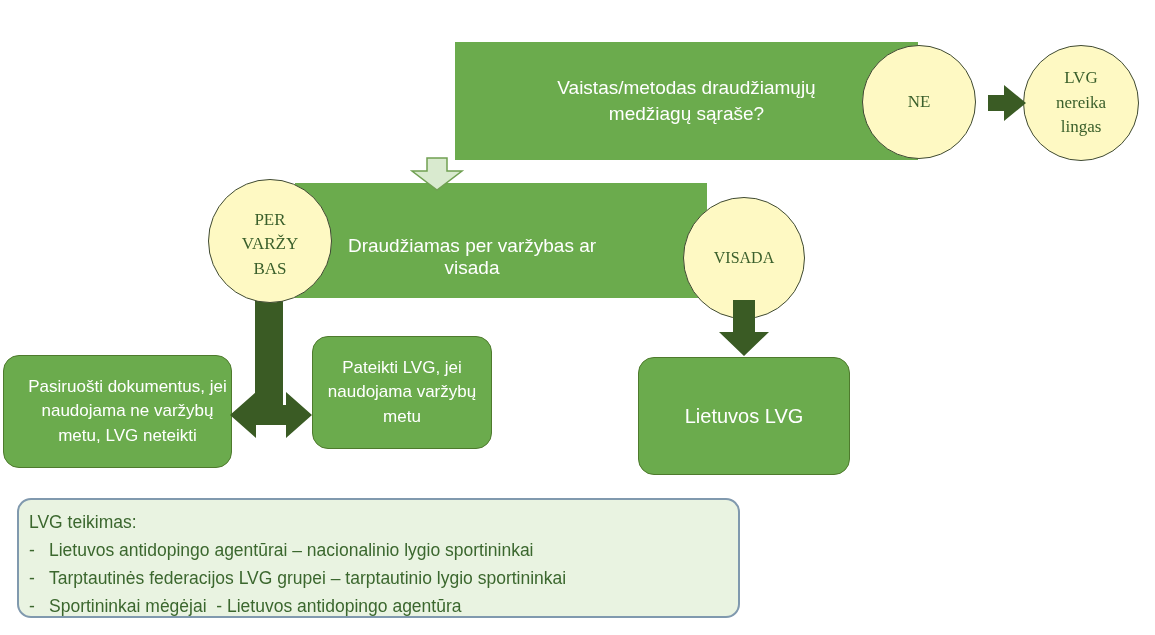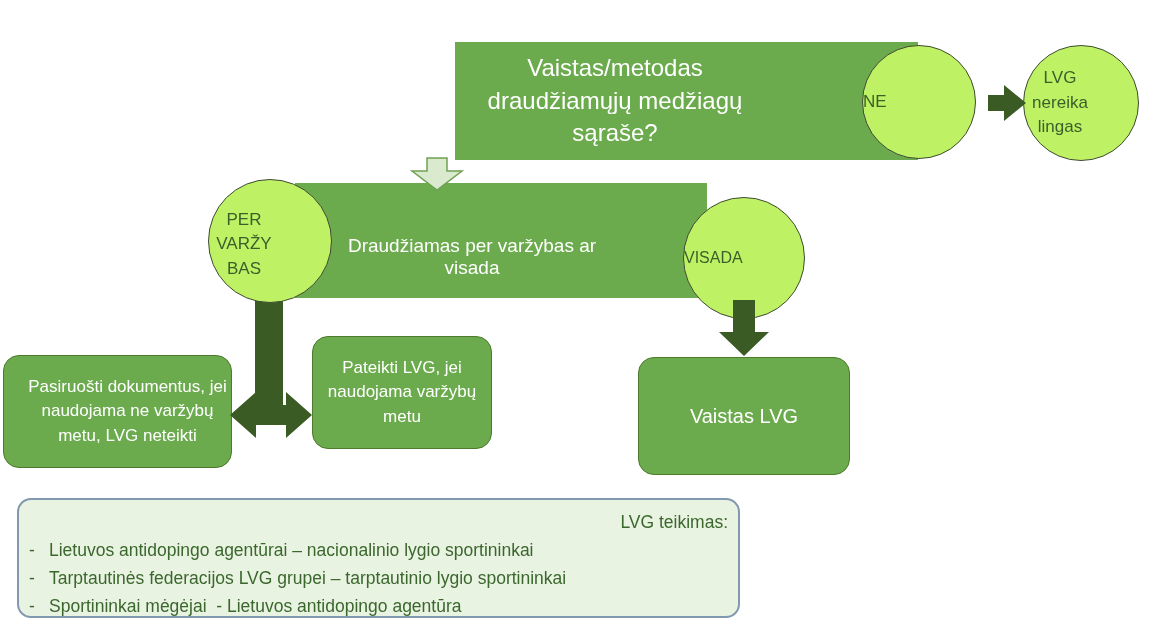--- a/index.html
+++ b/index.html
@@ -18,48 +18,49 @@
   *{margin:0;padding:0;box-sizing:border-box;}
   html,body{background:#fff;}
   body{font-family:"Liberation Sans","DejaVu Sans",sans-serif;}
   #canvas{
     position:relative;width:1155px;height:635px;background:#fff;overflow:hidden;
   }
   .bar{
     position:absolute;background:var(--main-green);
   }
   .bar-text{
-    position:absolute;inset:0;display:flex;align-items:center;
-    color:var(--white-text);font-size:24px;line-height:1.35;text-align:center;
+    position:absolute;inset:0;display:flex;align-items:center;justify-content:center;
+    color:var(--white-text);font-size:19px;line-height:1.35;text-align:center;
   }
   .bar-text span{display:block;}
   .circle{
-    position:absolute;background:#bef264;border:1.5px solid var(--circle-border);
-    border-radius:50%;display:flex;align-items:center;justify-content:flex-start;
+    position:absolute;background:#fef9c3;border:1.5px solid var(--circle-border);
+    border-radius:50%;display:flex;align-items:center;justify-content:center;
     color:var(--circle-text);font-size:17px;line-height:1.45;text-align:center;
     z-index:3;
+    font-family:Liberation Serif, serif;
   }
   .greenbox{
     position:absolute;background:var(--main-green);border:1.5px solid var(--box-border);
     border-radius:16px;display:flex;align-items:center;justify-content:center;
     color:var(--white-text);font-size:17px;line-height:1.45;text-align:center;
     z-index:2;
   }
   .arrow-svg{position:absolute;z-index:4;display:block;}
   .tshaft{
     position:absolute;left:255px;top:300px;width:28px;height:125px;
     background:var(--dark-arrow);z-index:2;
   }
   #summary-box{
     position:absolute;left:17px;top:498px;width:723px;height:120px;
     background:var(--summary-fill);border:2px solid var(--summary-border);
     border-radius:14px;color:var(--summary-text);font-size:17.5px;
     padding:8px 10px 8px 10px;z-index:2;
   }
-  #summary-box .title{line-height:28px;text-align:right;}
+  #summary-box .title{line-height:28px;}
   #summary-box ul{list-style:none;}
   #summary-box li{display:flex;line-height:28px;white-space:pre-wrap;}
   #summary-box li .dash{width:20px;flex:0 0 20px;text-align:left;}
   .q2text{position:absolute;left:42px;top:0;width:270px;height:100%;
     display:flex;align-items:center;justify-content:center;}
 </style>
 </head>
 <body>
 
 <div id="canvas">
@@ -112,21 +113,21 @@
 
   <div class="greenbox" style="left:3px;top:355px;width:229px;height:113px;padding-left:20px;">
     <span style="width:214px;">Pasiruošti dokumentus, jei naudojama ne varžybų metu, LVG neteikti</span>
   </div>
 
   <div class="greenbox" style="left:312px;top:336px;width:180px;height:113px;">
     <span style="width:180px;">Pateikti LVG, jei naudojama varžybų metu</span>
   </div>
 
   <div class="greenbox" style="left:638px;top:357px;width:212px;height:118px;font-size:20px;">
-    <span>Vaistas LVG</span>
+    <span>Lietuvos LVG</span>
   </div>
 
   <div id="summary-box">
     <div class="title">LVG teikimas:</div>
     <ul>
       <li>
         <span class="dash">-</span>
         <span>Lietuvos antidopingo agentūrai – nacionalinio lygio sportininkai</span>
       </li>
       <li>

